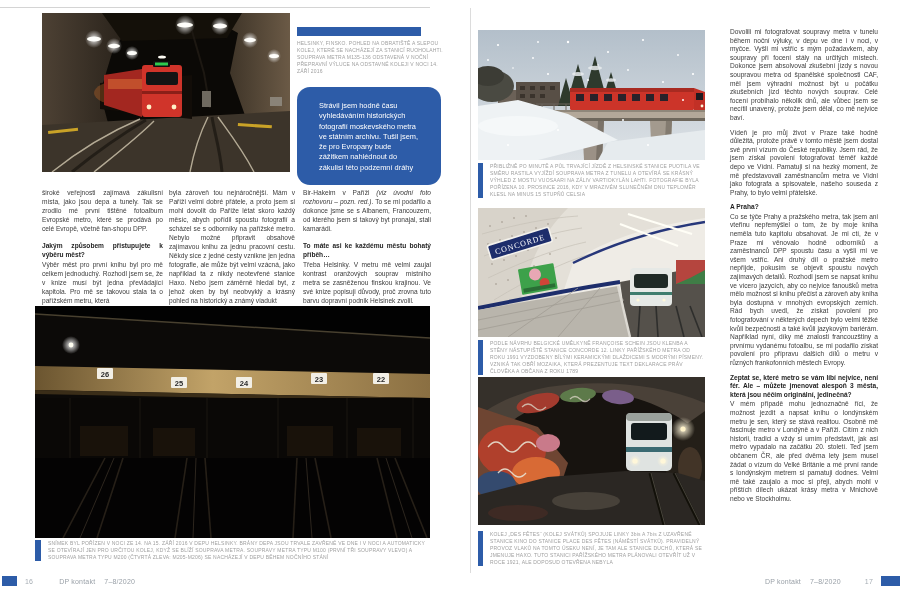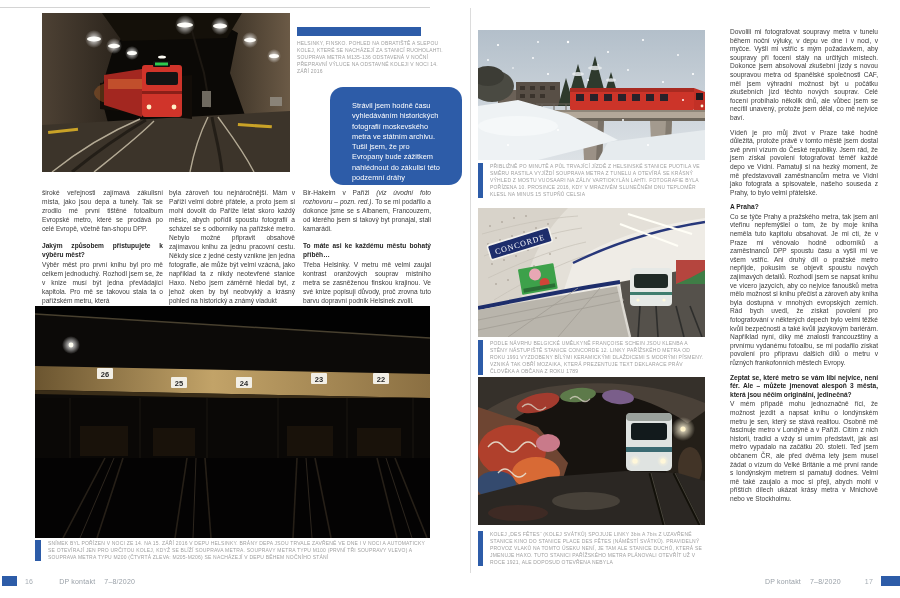--- a/index.html
+++ b/index.html
@@ -122,21 +122,21 @@
   </g>
 
   <rect x="6" y="118" width="30" height="3" fill="#c9a227" transform="rotate(-6 6 118)"></rect>
   <rect x="196" y="110" width="34" height="3" fill="#c9a227" transform="rotate(4 196 110)"></rect>
 </svg>
 </div>
 
 <div class="abs blue-rule" style="left:297px;top:27px;width:124px;height:9px;"></div>
 <div class="abs cap" style="left:297px;top:40px;width:151px;">HELSINKY, FINSKO. POHLED NA OBRATIŠTĚ A SLEPOU KOLEJ, KTERÉ SE NACHÁZEJÍ ZA STANICÍ RUOHOLAHTI. SOUPRAVA METRA M135-136 ODSTAVENÁ V NOČNÍ PŘEPRAVNÍ VÝLUCE NA ODSTAVNÉ KOLEJI V NOCI 14. ZÁŘÍ 2016</div>
 
-<div class="abs pullquote" style="left:297px;top:87px;width:132px;height:98px;margin-left:33px;">Strávil jsem hodně času vyhledáváním historických fotografií moskevského metra ve státním archivu. Tušil jsem, že pro Evropany bude zážitkem nahlédnout do zákulisí této podzemní dráhy</div>
+<div class="abs pullquote" style="left:297px;top:87px;width:144px;height:98px;">Strávil jsem hodně času vyhledáváním historických fotografií moskevského metra ve státním archivu. Tušil jsem, že pro Evropany bude zážitkem nahlédnout do zákulisí této podzemní dráhy</div>
 
 <div class="abs bodycol" style="left:42px;top:188px;width:121px;">
   <p>široké veřejnosti zajímavá zákulisní místa, jako jsou depa a tunely. Tak se zrodilo mé první tištěné fotoalbum Evropské metro, které se prodává po celé Evropě, včetně fan-shopu DPP.</p>
   <p class="q">Jakým způsobem přistupujete k výběru měst?</p>
   <p>Výběr měst pro první knihu byl pro mě celkem jednoduchý. Rozhodl jsem se, že v knize musí být jedna převládající kapitola. Pro mě se takovou stala ta o pařížském metru, která</p>
 </div>
 <div class="abs bodycol" style="left:169px;top:188px;width:126px;">
   <p>byla zároveň tou nejnáročnější. Mám v Paříži velmi dobré přátele, a proto jsem si mohl dovolit do Paříže létat skoro každý měsíc, abych pořídil spoustu fotografií a scházel se s odborníky na pařížské metro. Nebylo možné připravit obsahově zajímavou knihu za jednu pracovní cestu. Někdy sice z jedné cesty vznikne jen jedna fotografie, ale může být velmi vzácná, jako například ta z nikdy neotevřené stanice Haxo. Nebo jsem záměrně hledal byt, z jehož oken by byl neobvyklý a krásný pohled na historický a známý viadukt</p>
 </div>
 <div class="abs bodycol" style="left:303px;top:188px;width:128px;">

